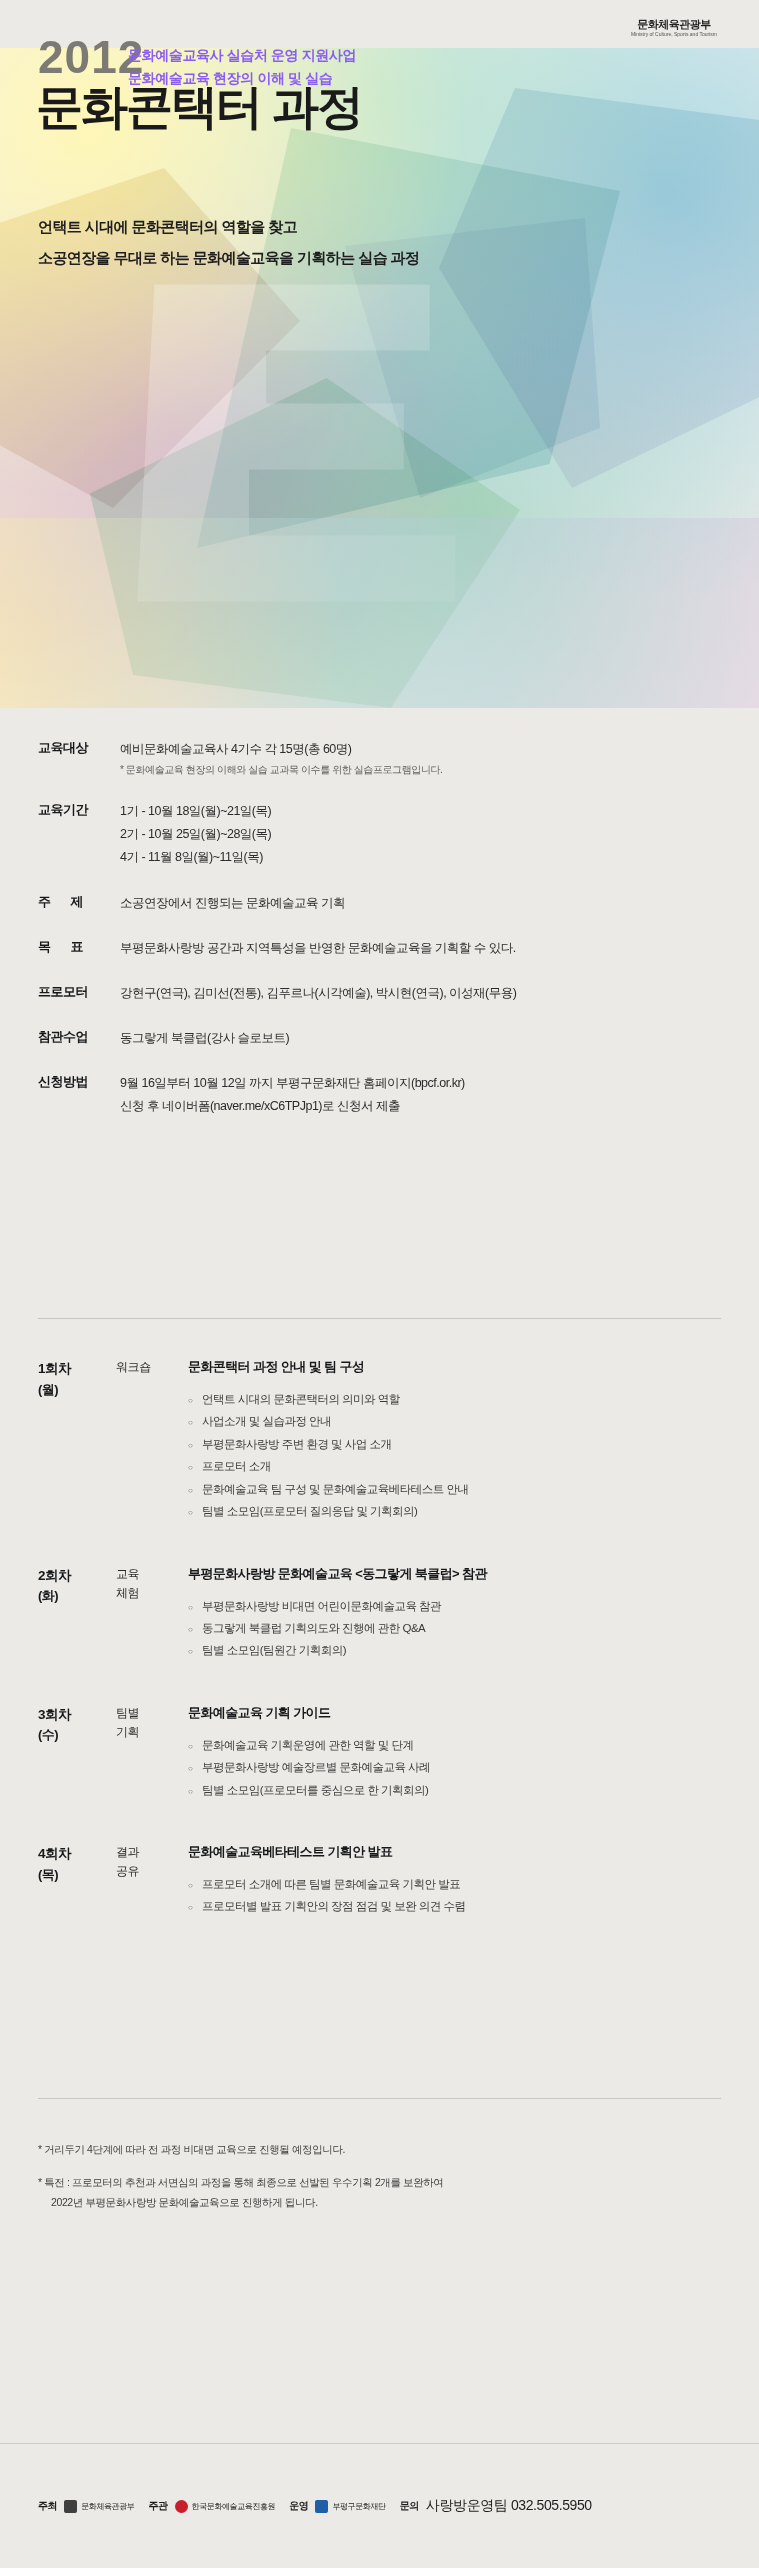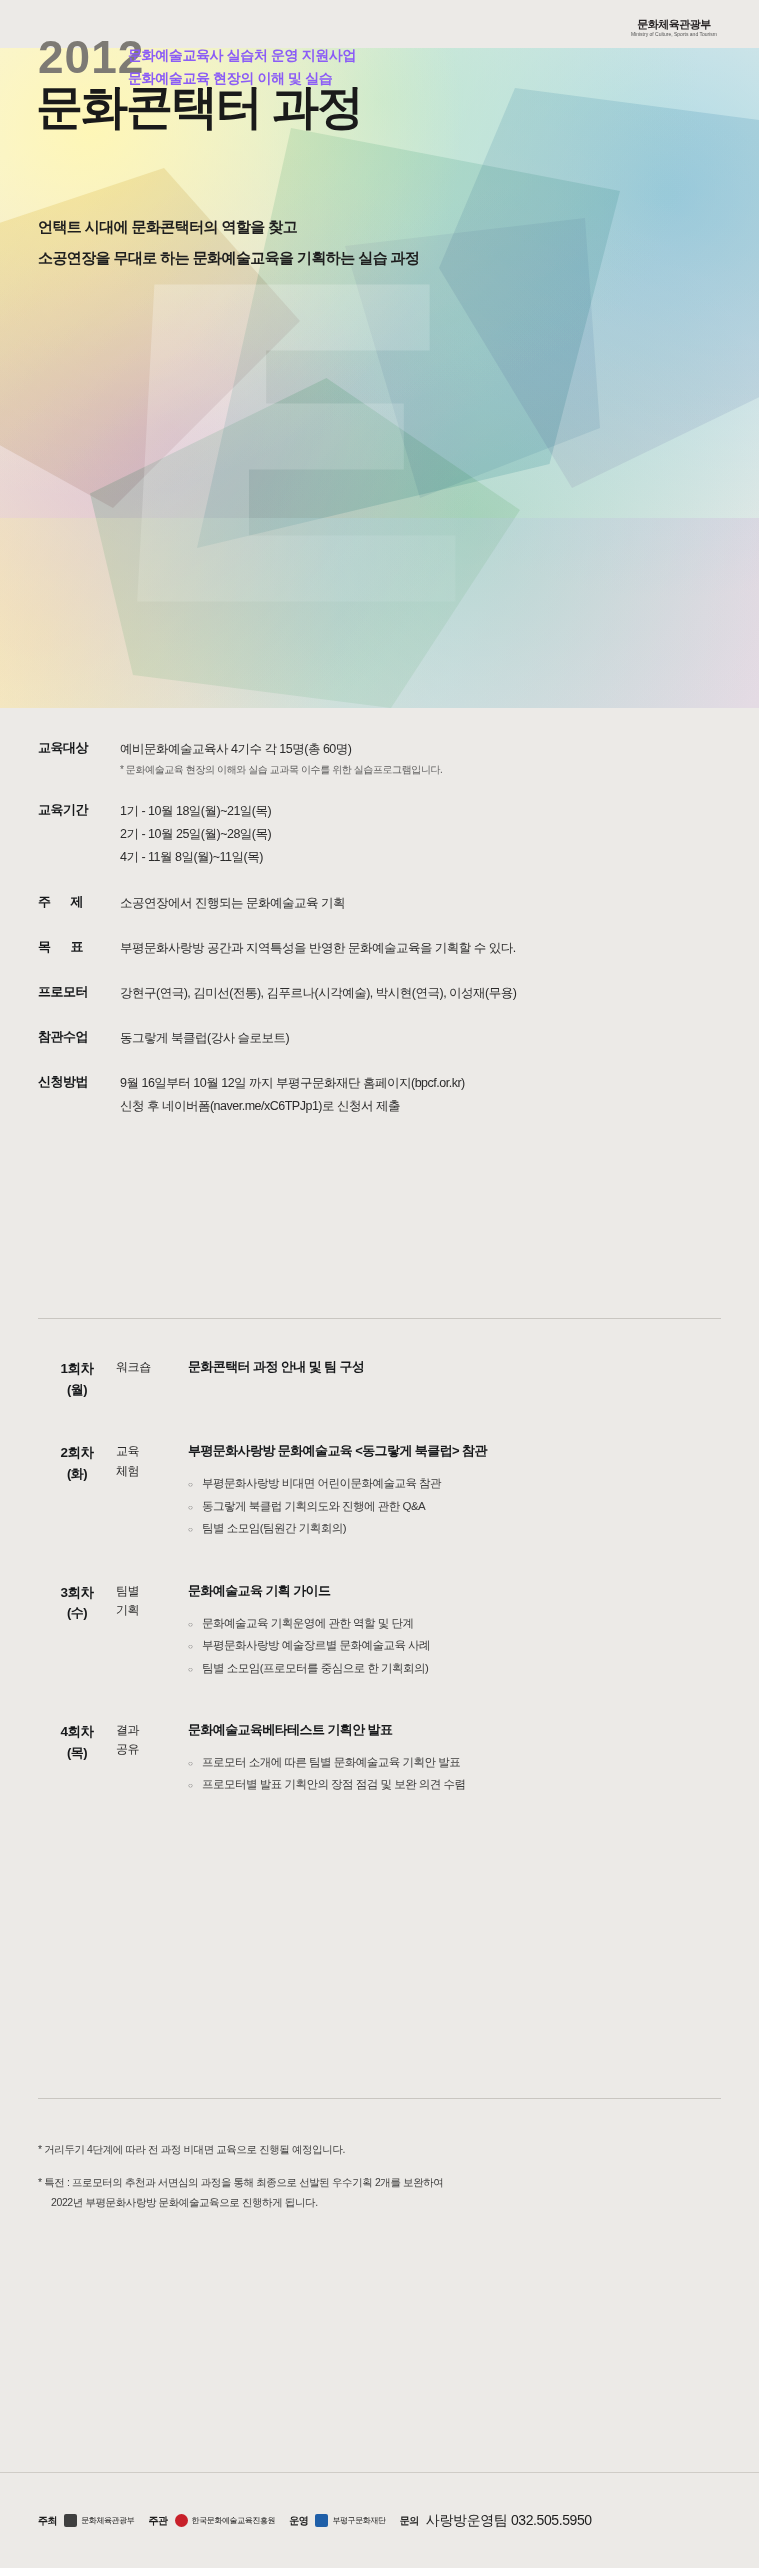--- a/index.html
+++ b/index.html
@@ -213,21 +213,20 @@
     margin-bottom: 42px;
   }
   .sch-no {
     width: 78px;
     flex: 0 0 78px;
     font-size: 13.5px;
     font-weight: bold;
     line-height: 1.6;
     letter-spacing: -0.5px;
     color: #16181a;
-    text-align: center;
   }
   .sch-no .day {
     display: block;
     font-size: 13px;
     font-weight: bold;
   }
   .sch-kind {
     width: 72px;
     flex: 0 0 72px;
     font-size: 12px;
@@ -274,21 +273,21 @@
     color: #3d3d3d;
     margin-bottom: 14px;
   }
   .notes p .ind { display: block; padding-left: 13px; }
 
   
   .footer {
     position: absolute;
     left: 0; bottom: 0;
     width: 759px;
-    height: 96px;
+    height: 125px;
     border-top: 1px solid #cfccc7;
     background: #eceae7;
   }
   .footer-inner {
     display: flex;
     align-items: center;
     height: 100%;
     padding: 0 38px;
     gap: 14px;
     flex-wrap: nowrap;
@@ -423,20 +422,28 @@
       <div class="sch-no">
         <span>1회차</span>
         <span class="day">(월)</span>
       </div>
       <div class="sch-kind">
         <div>워크숍</div>
         <div></div>
       </div>
       <div class="sch-main">
         <div class="sch-title">문화콘택터 과정 안내 및 팀 구성</div>
+        <ul class="sch-list">
+          <li>언택트 시대의 문화콘택터의 의미와 역할</li>
+          <li>사업소개 및 실습과정 안내</li>
+          <li>부평문화사랑방 주변 환경 및 사업 소개</li>
+          <li>프로모터 소개</li>
+          <li>문화예술교육 팀 구성 및 문화예술교육베타테스트 안내</li>
+          <li>팀별 소모임(프로모터 질의응답 및 기획회의)</li>
+        </ul>
       </div>
     </div>
 
     <div class="sch-row">
       <div class="sch-no">
         <span>2회차</span>
         <span class="day">(화)</span>
       </div>
       <div class="sch-kind">
         <div>교육</div>

